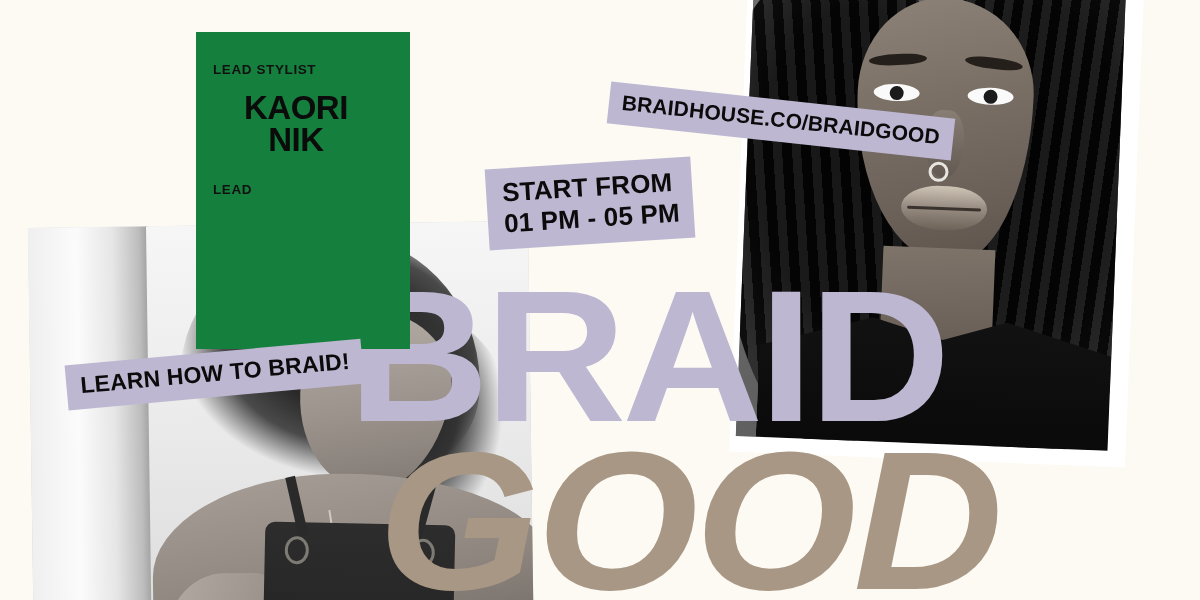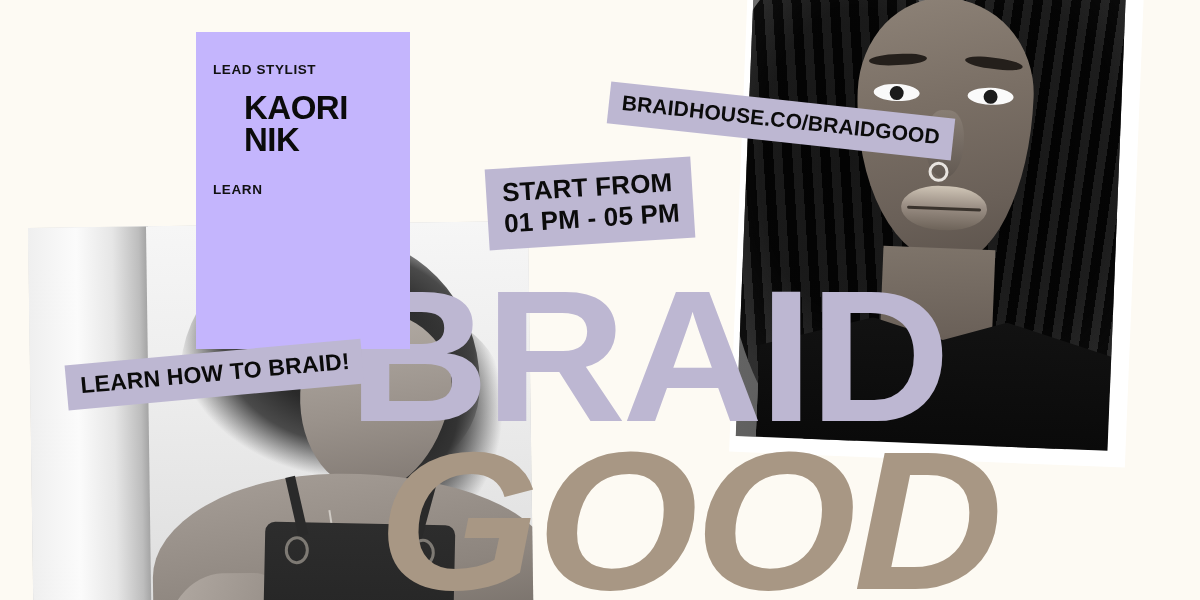--- a/index.html
+++ b/index.html
@@ -284,40 +284,41 @@
     clip-path: polygon(0 26%, 32% 0, 52% 16%, 70% 0, 100% 24%, 100% 100%, 0 100%);
   }
 
   
   #info-card {
     position: absolute;
     left: 196px;
     top: 32px;
     width: 214px;
     height: 317px;
-    background: #c4b5fd;
+    background: #15803d;
     padding: 0;
   }
   #info-card .label {
     position: absolute;
     font-size: 13.5px;
     font-weight: 700;
     letter-spacing: 0.6px;
     color: #111;
   }
   #info-card .lbl-stylist { left: 17px; top: 30px; }
   #info-card .lbl-date    { left: 17px; top: 150px; }
   #info-card .big {
     position: absolute;
     font-size: 33px;
     font-weight: 900;
     line-height: 0.98;
     letter-spacing: -0.5px;
     color: #0b0b0b;
     white-space: pre-line;
+    text-align: center;
   }
   #info-card .name { left: 48px; top: 60px; }
   #info-card .date { left: 33px; top: 180px; }
 
   
   .sticker {
     position: absolute;
     background: #BDB7D2;
     color: #0b0b0b;
     font-weight: 800;
@@ -421,21 +422,21 @@
     </div>
   </div>
 
   <div id="wm-braid">BRAID</div>
   <div id="wm-good">GOOD</div>
 
   <div id="info-card">
     <div class="label lbl-stylist">LEAD STYLIST</div>
     <div class="big name">KAORI
 NIK</div>
-    <div class="label lbl-date">LEARN</div>
+    <div class="label lbl-date">LEAD</div>
   </div>
 
   <div class="sticker" id="tag-url">BRAIDHOUSE.CO/BRAIDGOOD</div>
   <div class="sticker" id="tag-time">START FROM
 01 PM - 05 PM</div>
   <div class="sticker" id="tag-learn">LEARN HOW TO BRAID!</div>
 
 </div>
 
 </body></html>

